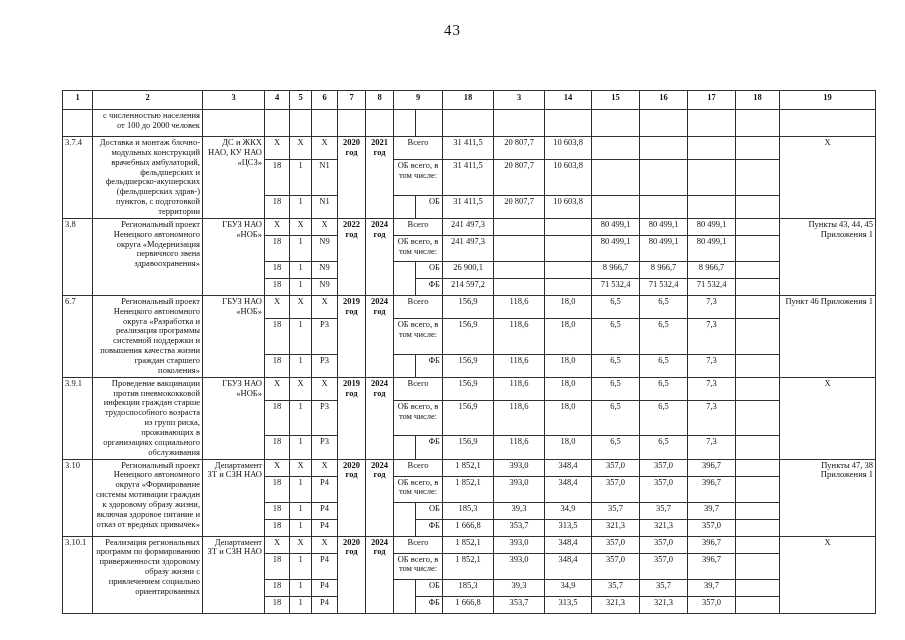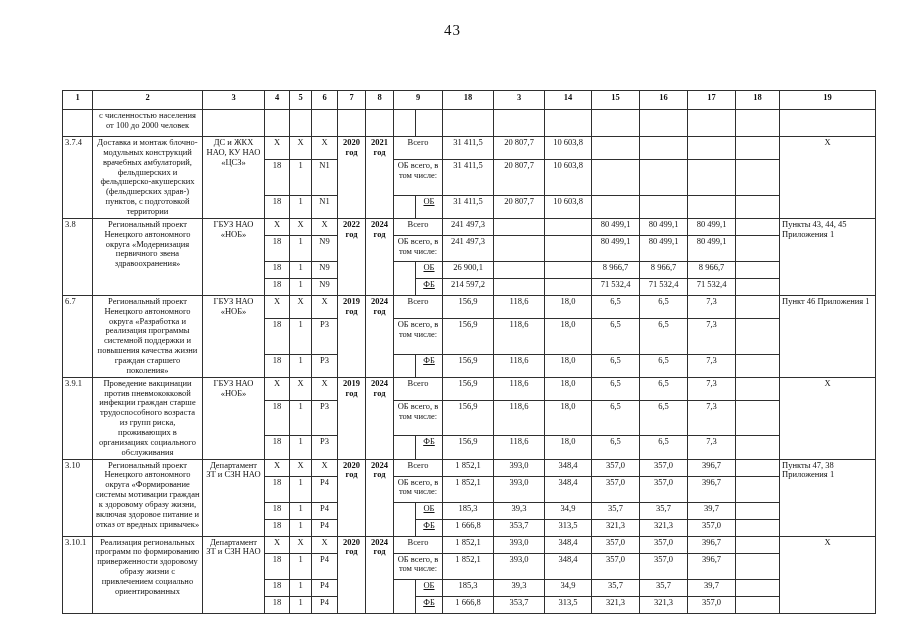--- a/index.html
+++ b/index.html
@@ -15,27 +15,27 @@
     position:absolute;left:62px;top:90px;width:814px;
     border-collapse:collapse;table-layout:fixed;
     font-size:8.5px;line-height:1.16;
   }
   table.fin td, table.fin th{
     border:1px solid #2f2f2f;vertical-align:top;padding:1px 2px;
     overflow:hidden;word-wrap:break-word;
   }
   table.fin th{font-weight:bold;text-align:center;padding:2px 0;height:14px;}
   td.num{text-align:left;padding-left:3px;}
-  td.title,td.exec{text-align:center;}
+  td.title,td.exec{text-align:right;}
   td.code{text-align:center;padding:1px 0;}
   td.year{text-align:center;padding:2px 0;font-weight:bold;}
   td.lbl{text-align:center;padding-left:2px;}
-  td.sub{text-align:center;padding-left:2px;text-decoration:underline;}
+  td.sub{text-align:right;padding-left:2px;}
   td.val{text-align:center;padding:1px 0;}
-  td.note{text-align:left;}
+  td.note{text-align:right;}
   td.notex{text-align:center;}
   tr.rt{height:17px;padding-left:30px;}
   tr.ro{height:26px;}
   tr.rc{height:17px;}
   tr.carry td{height:24px;}
 </style>
 </head>
 <body>
 
 <div class="sheet">

